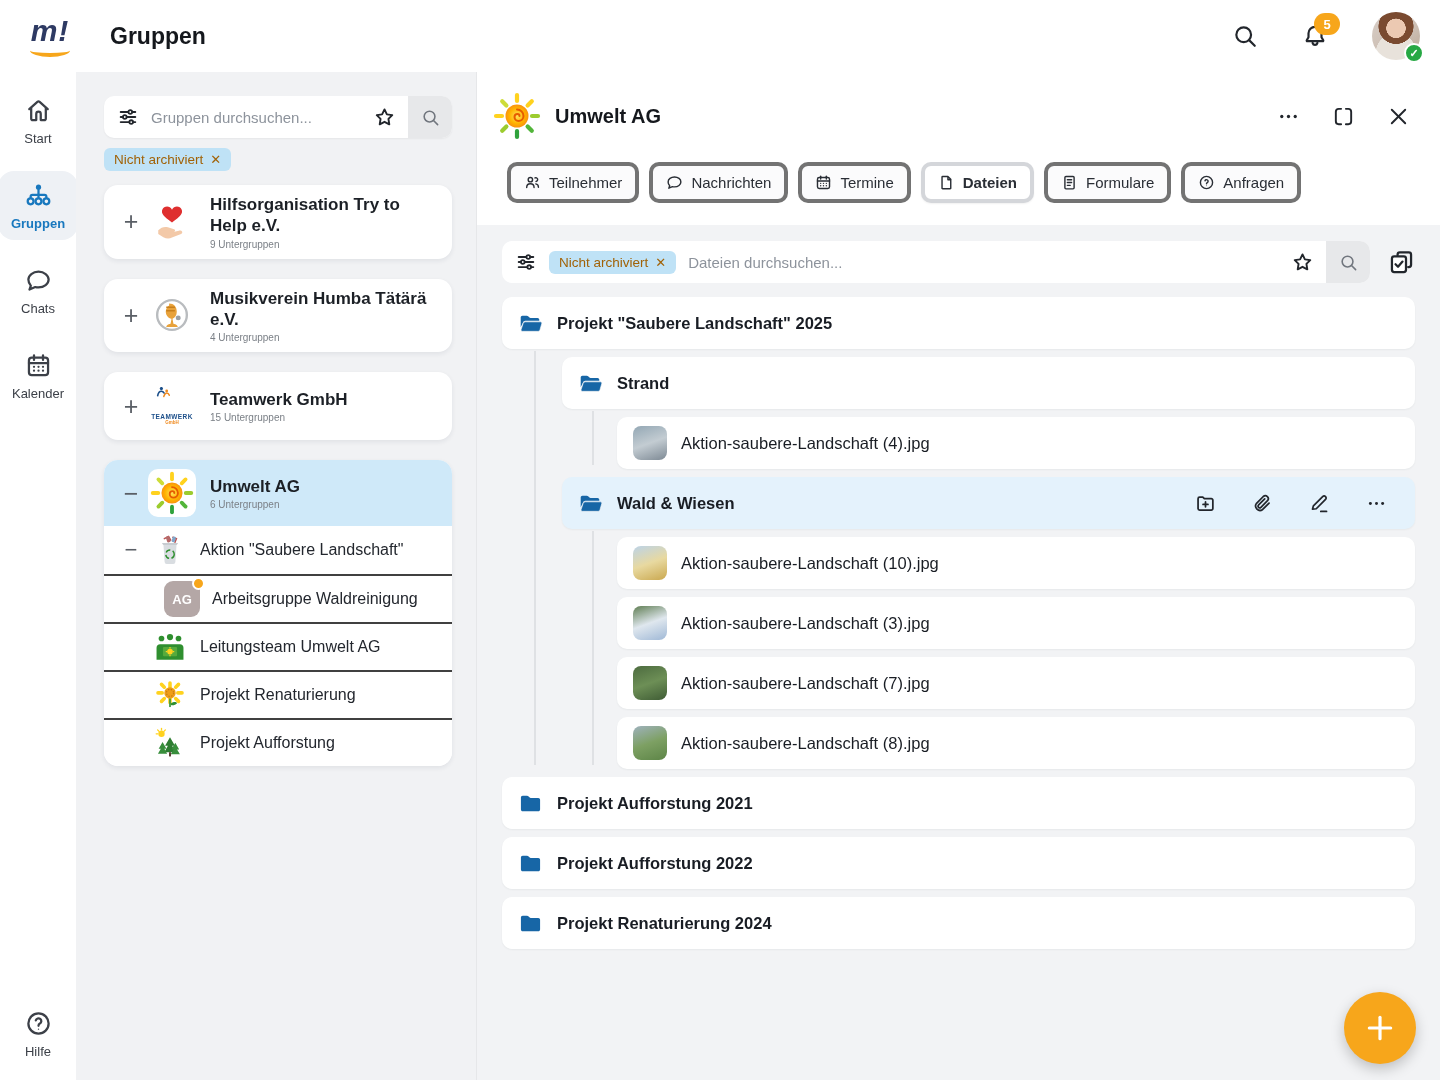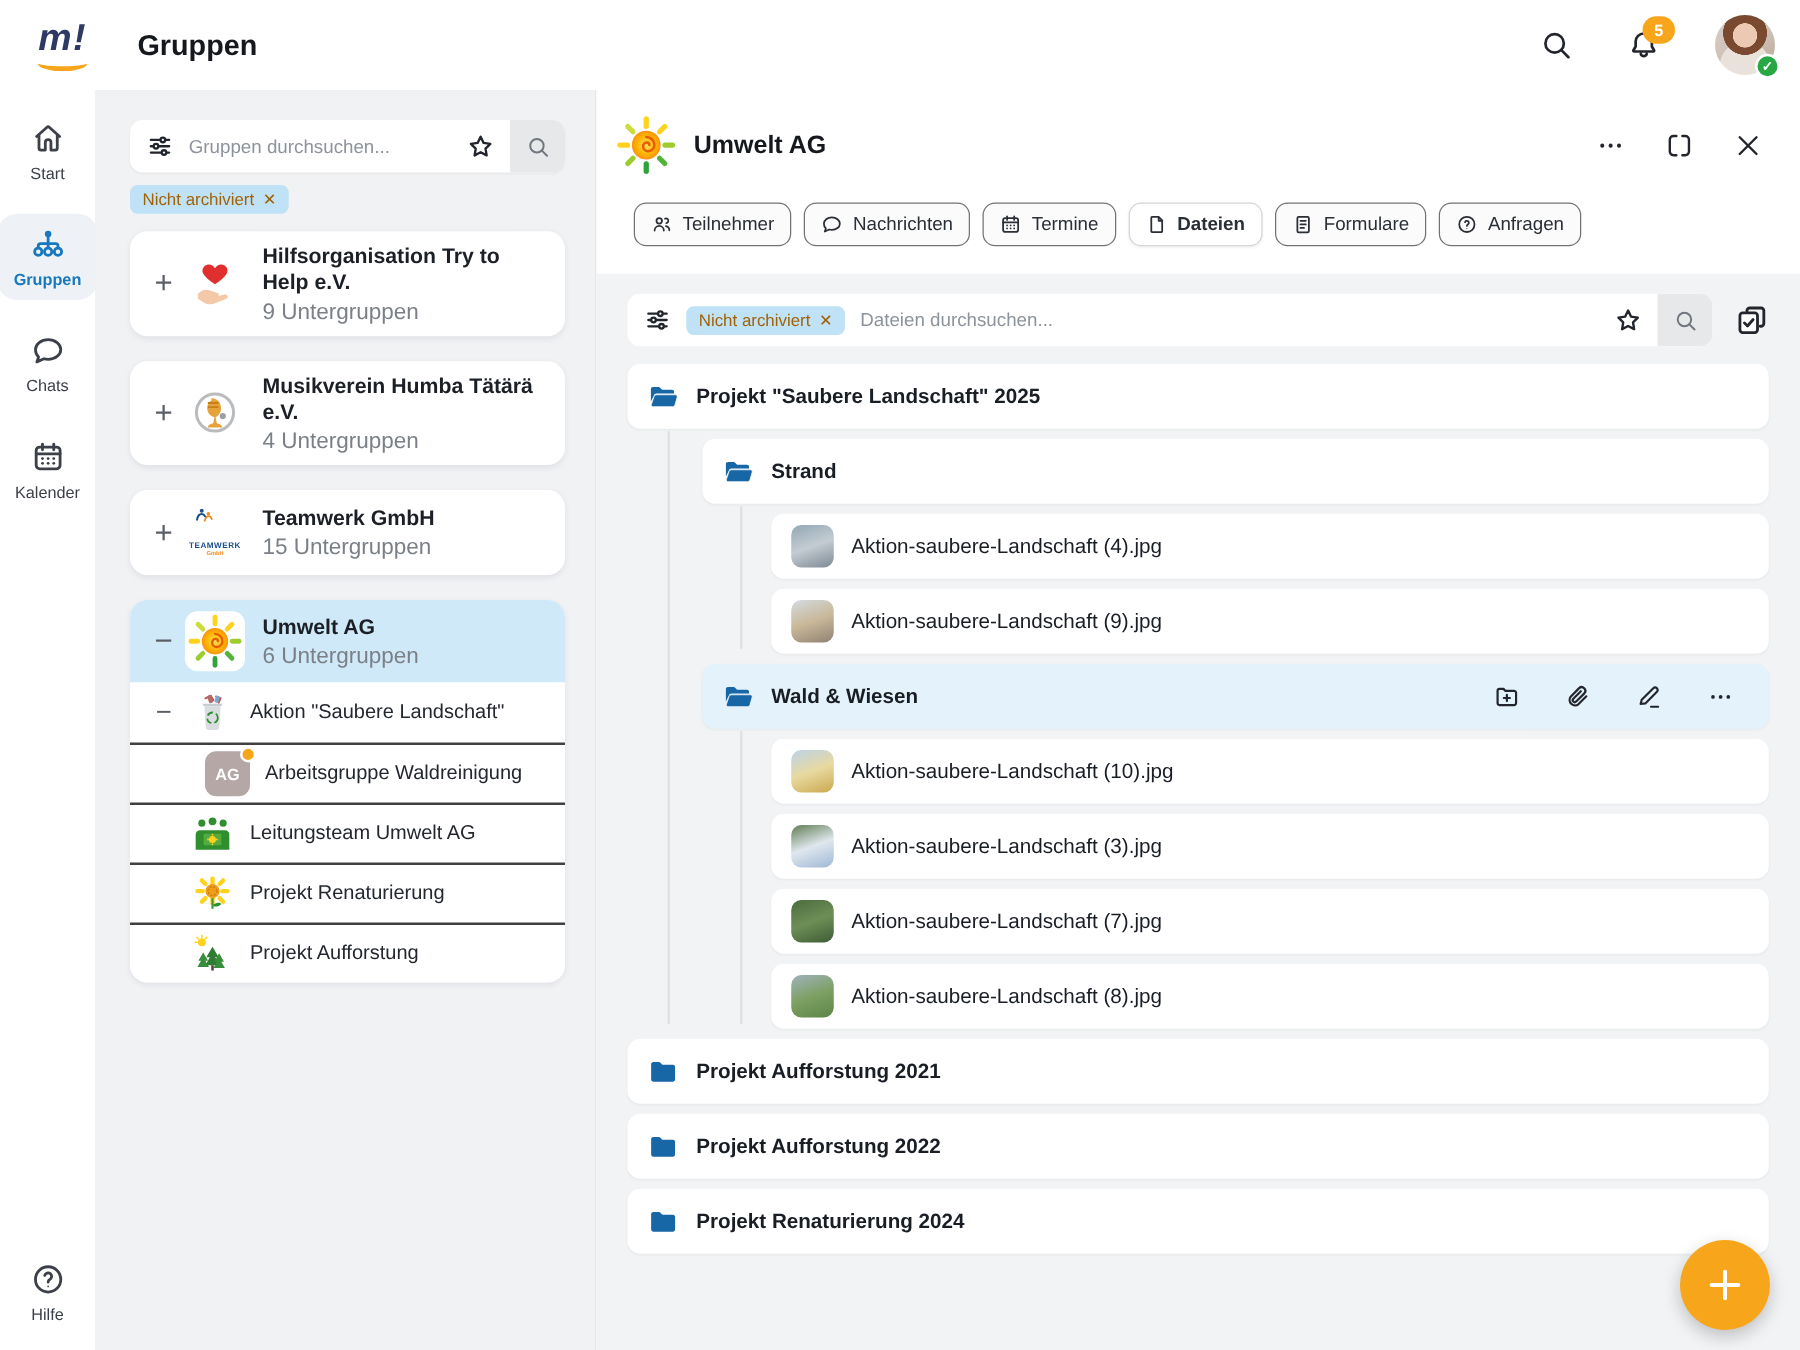--- a/index.html
+++ b/index.html
@@ -60,21 +60,21 @@
           font-size:13.5px; padding:4px 10px; border-radius:6px; }
   .chip .chip-x { font-size:13px; cursor:pointer; }
 
   .group-card { background:#fff; border-radius:14px; box-shadow:0 2px 5px rgba(30,40,60,.08);
                 margin-bottom:20px; display:flex; align-items:center; padding:9px 12px; min-height:68px; cursor:pointer; }
   .expander { width:30px; font-size:25px; font-weight:300; color:#5a5f66; text-align:center; flex:none; line-height:1; cursor:pointer; }
   .g-logo { width:48px; height:48px; border-radius:10px; flex:none; margin:0 14px 0 2px; overflow:hidden;
             display:flex; align-items:center; justify-content:center; background:#fff; }
   .g-text { min-width:0; }
   .g-title { font-size:17px; font-weight:700; color:#1c2026; line-height:1.25; }
-  .g-sub { font-size:18px; color:#7b8087; margin-top:2px; }
+  .g-sub { font-size:10px; color:#7b8087; margin-top:2px; }
 
   .umwelt-block { border-radius:14px; box-shadow:0 2px 5px rgba(30,40,60,.08); margin-bottom:20px; overflow:hidden; background:#fff; }
   .umwelt-head { background:#cfe9f9; display:flex; align-items:center; padding:9px 12px; min-height:66px; cursor:pointer; }
   .sub-row { display:flex; align-items:center; height:48px; border-top:2px solid #404040; background:#fff; padding:0 10px 0 12px; cursor:pointer; }
   .sub-row .expander { font-size:22px; }
   .sub-spacer { width:30px; flex:none; }
   .sub-indent { width:48px; flex:none; }
   .s-logo { width:36px; height:36px; border-radius:9px; flex:none; margin-left:6px; overflow:hidden;
             display:flex; align-items:center; justify-content:center; background:#fff; position:relative; }
   .sub-label { font-size:16px; color:#23272e; margin-left:12px; white-space:nowrap; }
@@ -85,21 +85,21 @@
 
   
   .main { flex:1; background:#fff; border-left:1px solid #e6e7e9; display:flex; flex-direction:column; min-width:0; }
   .main-head { display:flex; align-items:center; padding:20px 30px 0 16px; }
   .main-logo { width:48px; height:48px; border-radius:10px; margin-right:14px; flex:none; }
   .main-title { font-size:20px; font-weight:700; color:#15181d; }
   .head-icons { margin-left:auto; display:flex; align-items:center; gap:32px; color:#22262c; }
   .head-icons svg { width:23px; height:23px; cursor:pointer; }
 
   .tabs { display:flex; gap:10px; padding:22px 30px 0 30px; }
-  .tab { display:flex; align-items:center; gap:8px; padding:8px 13px; border:1px solid #737373; border-radius:10px;
+  .tab { display:flex; align-items:center; gap:8px; padding:8px 13px; border:4px solid #737373; border-radius:10px;
          background:#fbfbfc; font-size:15px; color:#2a2e35; cursor:pointer; white-space:nowrap; }
   .tab svg { width:17px; height:17px; }
   .tab.active { background:#fff; border-color:#d4d6da; font-weight:700; box-shadow:0 1px 2px rgba(0,0,0,.06); }
 
   .content { flex:1; background:#f2f3f5; margin-top:22px; padding:16px 25px 0 25px; position:relative; overflow:hidden; }
   .file-search-row { display:flex; align-items:center; margin-bottom:14px; }
   .fs-card { flex:1; height:42px; background:#fff; border-radius:10px; display:flex; align-items:center; overflow:hidden; }
   .fs-card .sliders { width:22px; height:22px; margin-left:13px; color:#22262c; flex:none; }
   .fs-card .chip { margin-left:12px; flex:none; }
   .multi-ic { width:27px; height:27px; color:#22262c; margin-left:18px; flex:none; cursor:pointer; }
@@ -614,24 +614,20 @@
             <svg class="f-icon" style="color:#1766a6">
                 <use href="#i-folder-open"></use>
               </svg>
             <span class="row-label folder">Strand</span>
           </div>
           <div class="children2">
             <div class="row lvl2">
               <div class="thumb" style="background: linear-gradient(160deg, rgb(147, 167, 180), rgb(195, 204, 210), rgb(125, 137, 148));"></div>
               <span class="row-label">Aktion-saubere-Landschaft (4).jpg</span>
             </div>
-            <div class="row lvl2">
-              <div class="thumb" style="background: linear-gradient(160deg, rgb(211, 219, 225), rgb(201, 184, 153), rgb(143, 130, 115));"></div>
-              <span class="row-label">Aktion-saubere-Landschaft (9).jpg</span>
-            </div>
           </div>
 
           <div class="row lvl1 hl">
             <svg class="f-icon" style="color:#1766a6">
                 <use href="#i-folder-open"></use>
               </svg>
             <span class="row-label folder">Wald &amp; Wiesen</span>
             <div class="actions">
               <svg class="ic">
                   <use href="#i-folder-plus"></use>

